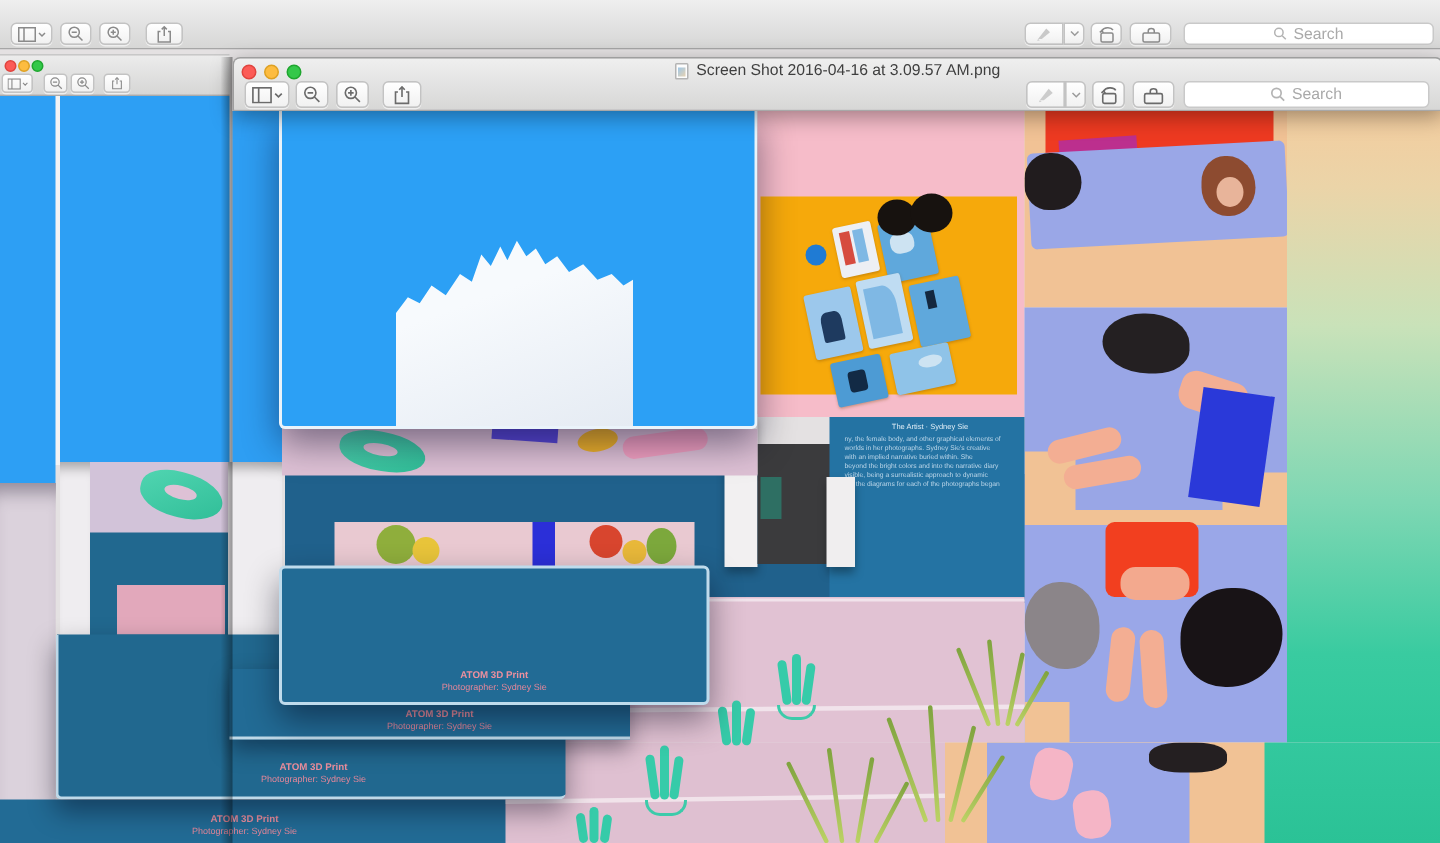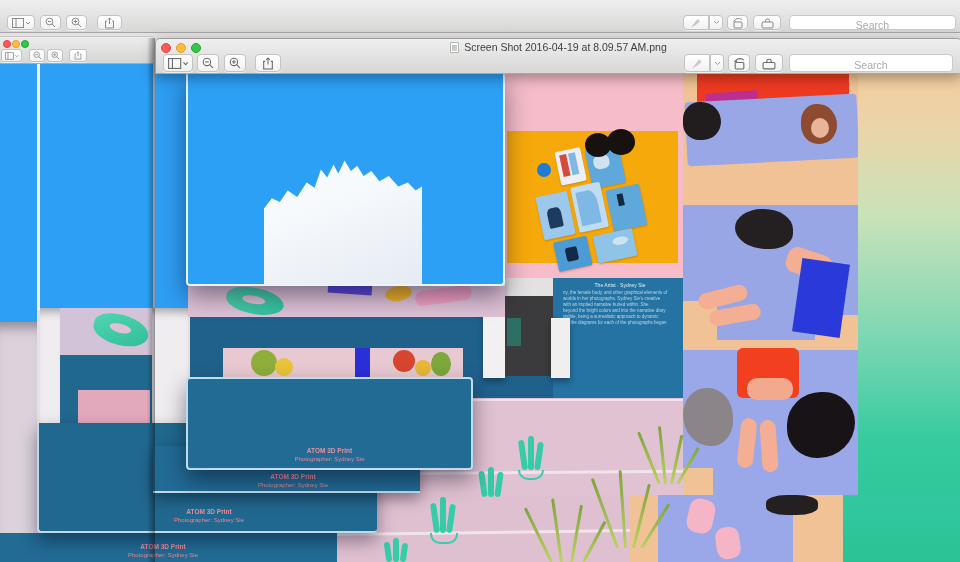--- a/index.html
+++ b/index.html
@@ -17,21 +17,21 @@
   .wtitle.inactive{ color:#929292; }
   .light{ position:absolute; width:9px; height:9px; border-radius:50%; }
   .lr{ background:#FC5B57; border:1px solid #E0443E; }
   .ly{ background:#FDBC40; border:1px solid #DEA123; }
   .lg{ background:#34C84A; border:1px solid #1FA62F; }
   .lgray{ background:#CBCBCB; border:1px solid #B2B2B2; }
   .btn{ position:absolute; background:linear-gradient(#FFFFFF,#F1F1F1); border:1px solid #C3C3C3;
         border-radius:4px; display:flex; align-items:center; justify-content:center; box-shadow:0 1px 0 rgba(255,255,255,.6); }
   .btn svg{ display:block; }
   .searchf{ position:absolute; background:#FFFFFF; border:1px solid #C9C9C9; border-radius:4px;
-        display:flex; align-items:center; justify-content:center; gap:4px; color:#A9A9A9;flex-direction:column; }
+        display:flex; align-items:center; justify-content:center; gap:4px; color:#A9A9A9; }
   .searchf .ph{ font-size:10.5px; color:#A9A9A9; }
 
   
   #win-a{ left:0; top:0; width:960px; height:33px; border-bottom:1px solid #A6A6A6; z-index:5; }
   #a-titlebar{ height:14px; }
   #win-a .light{ top:3px; }
   #a-toolbar{ position:absolute; left:0; top:14px; width:100%; height:19px; }
 
   
   #collage{ position:absolute; left:0; top:33px; width:960px; height:529px; z-index:10; background:#E4E1E2; }
@@ -439,21 +439,21 @@
   </div>
 
   <div id="b-shadow"></div>
   <div id="win-b" class="chrome">
     <div id="b-titlebar" class="titlebar">
       <span class="light lr" style="left:5px"></span>
       <span class="light ly" style="left:20px"></span>
       <span class="light lg" style="left:35px"></span>
       <span class="titlegrp">
         <span class="proxy"></span>
-        <span class="wtitle">Screen Shot 2016-04-19 at 8.09.57 AM.png</span>
+        <span class="wtitle">Screen Shot 2016-04-16 at 3.09.57 AM.png</span>
       </span>
     </div>
     <div style="position:absolute;left:0;top:14px;width:100%;height:22px;">
       <span class="btn" style="left:7px;top:1px;width:30px;height:18px">
         <svg width="21" height="11" viewBox="0 0 19 10">
             <rect x="0.5" y="0.5" width="11" height="9" fill="none" stroke="#6b6b6b"></rect>
             <line x1="4" y1="0.5" x2="4" y2="9.5" stroke="#6b6b6b"></line>
             <path d="M14 4 l2 2 l2 -2" fill="none" stroke="#6b6b6b"></path>
           </svg>
       </span>

